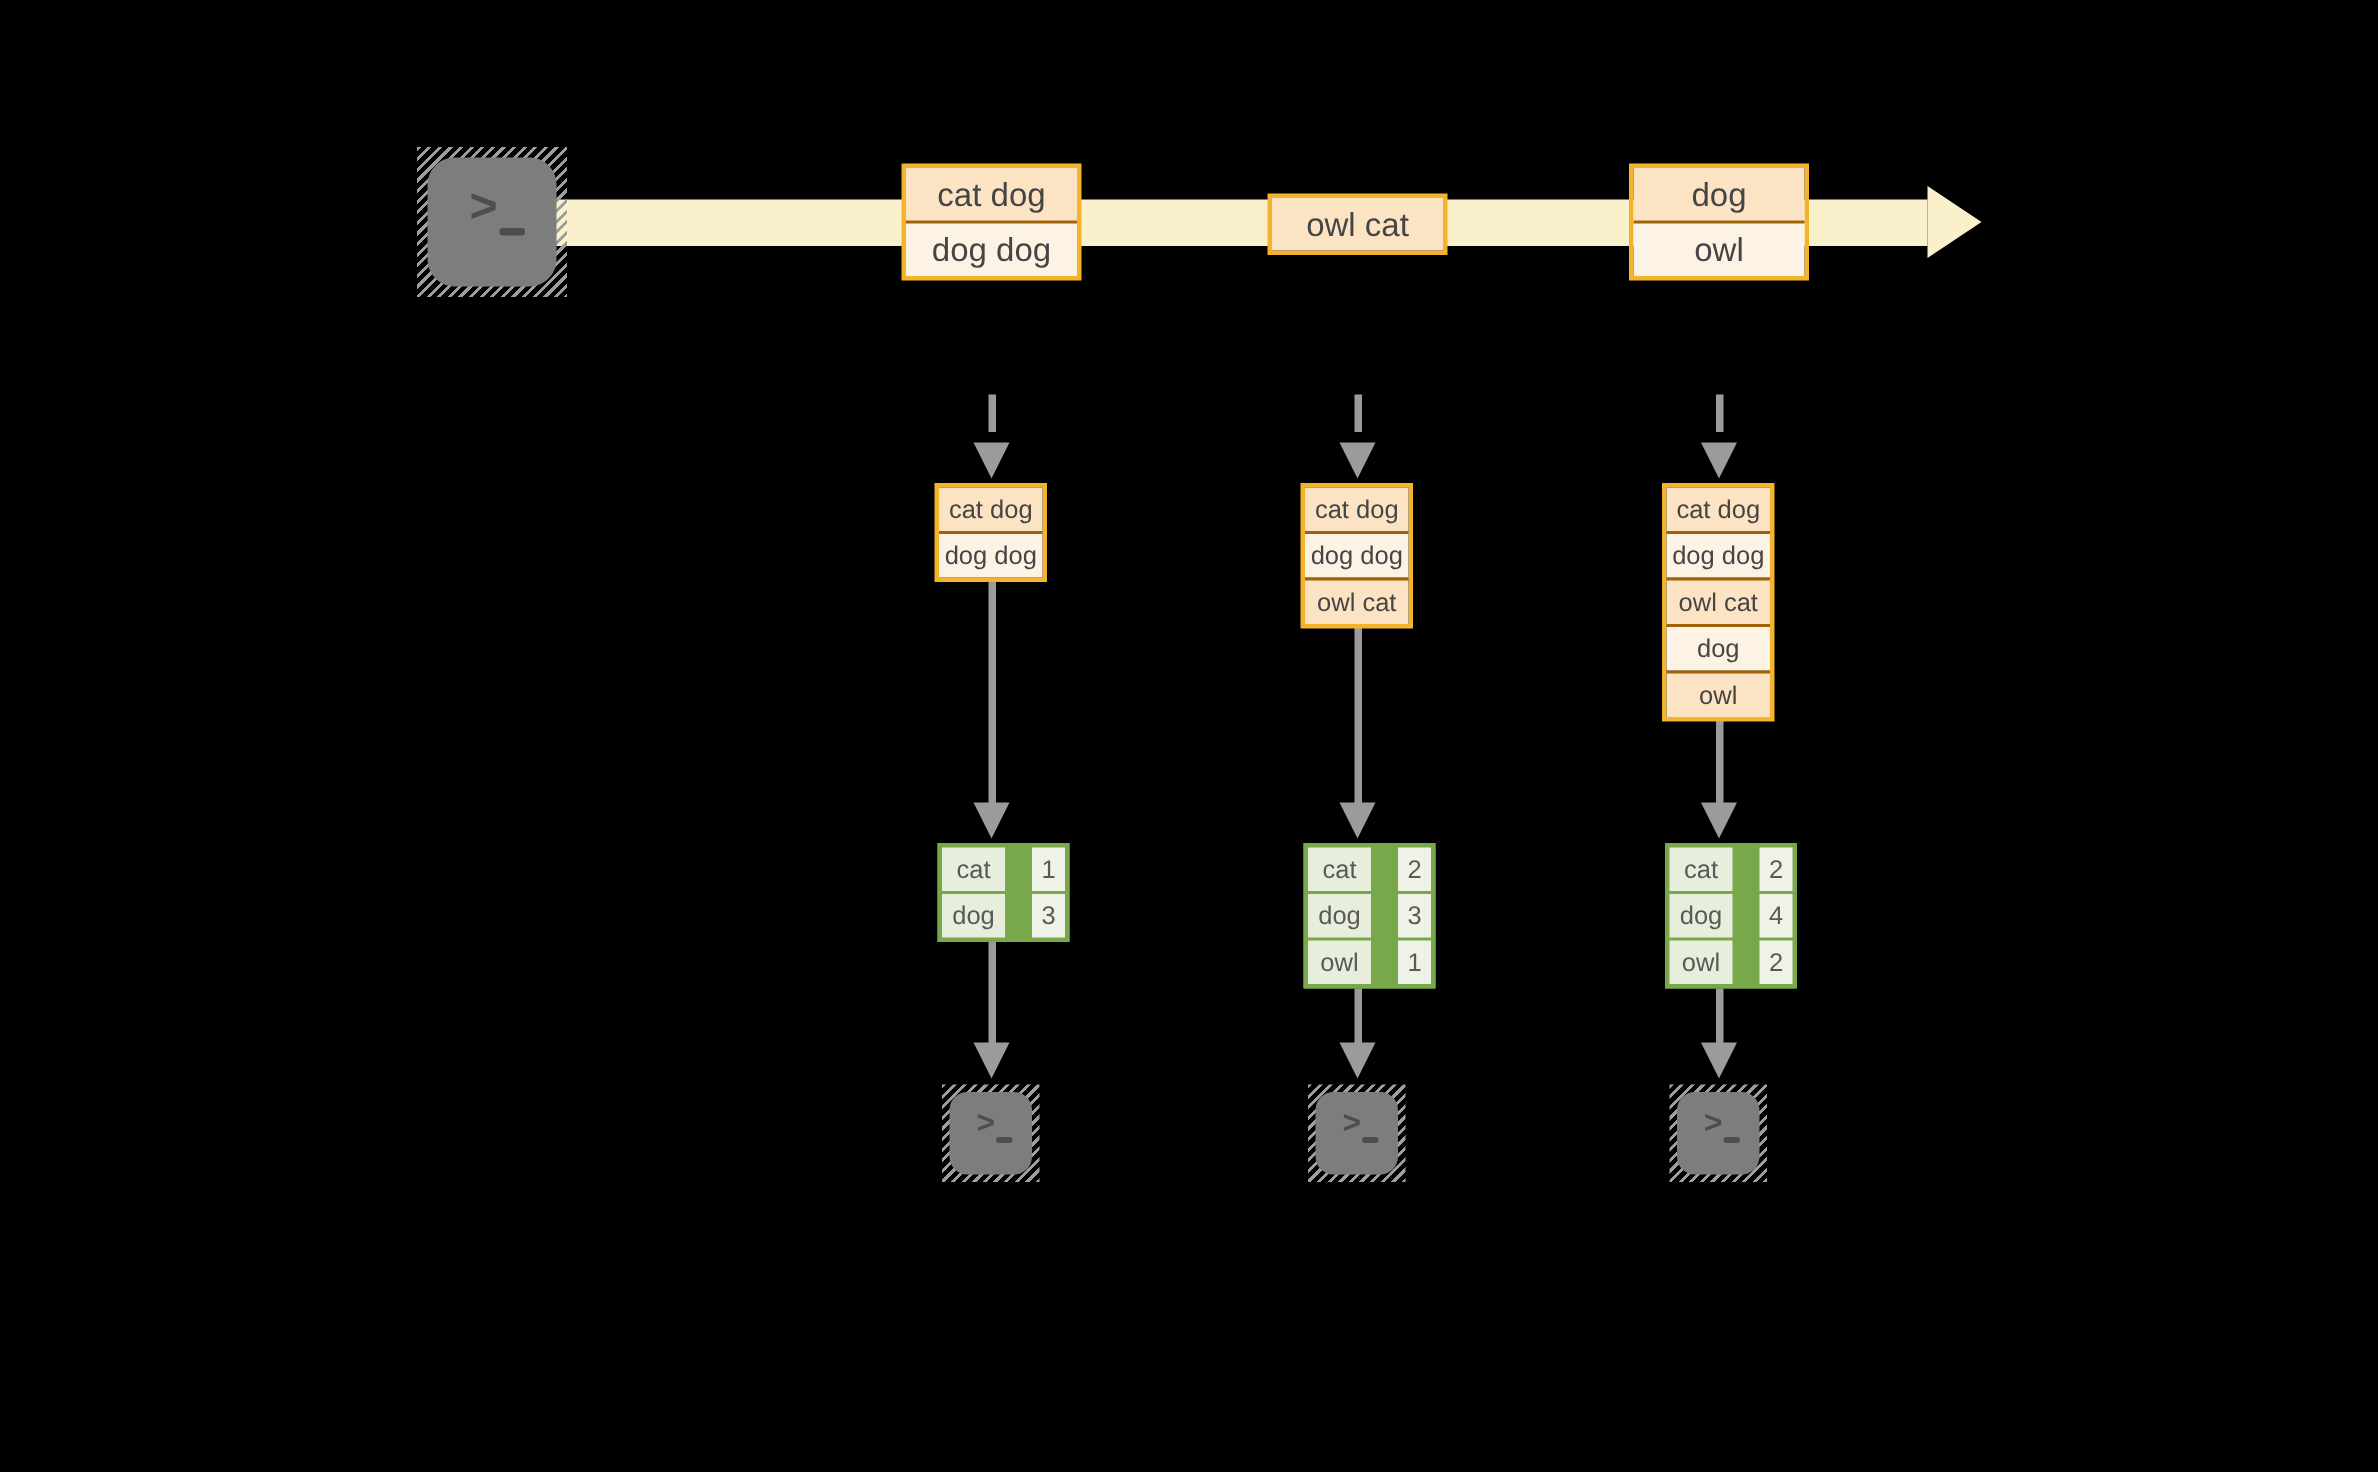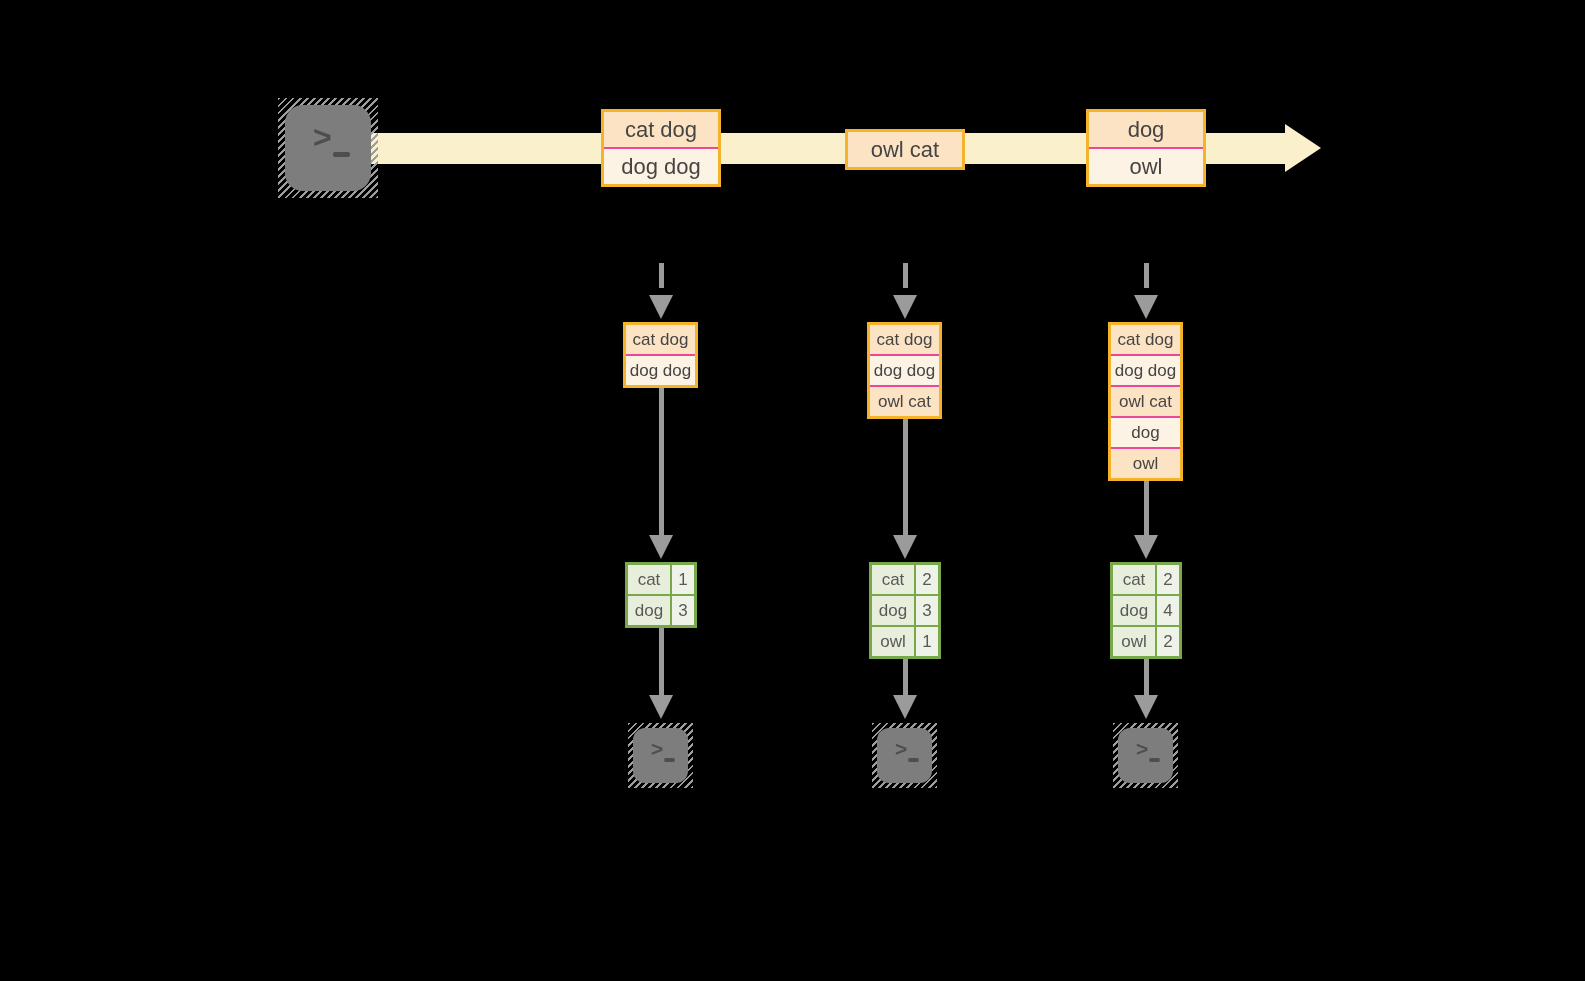--- a/index.html
+++ b/index.html
@@ -21,37 +21,37 @@
   .term-underscore{position:absolute;background:#4e4e4e;border-radius:2px;}
   .term-lg .term-underscore{left:48px;top:47px;width:17px;height:5px;}
   .term-sm .term-underscore{left:31px;top:30px;width:11px;height:4px;}
   
   .band{position:absolute;left:370px;top:133px;width:915px;height:31px;background:#fbf0cc;z-index:0;}
   .band-head{position:absolute;left:1285px;top:124px;width:0;height:0;z-index:0;
     border-top:24px solid transparent;border-bottom:24px solid transparent;border-left:36px solid #fbf0cc;}
   
   .obox{position:absolute;border:3px solid #f3b32a;z-index:3;}
   .orow{text-align:center;color:#454545;}
-  .orow + .orow{border-top:2px solid #ec4899;}
+  .orow + .orow{border-top:2px solid #a16207;}
   .peach{background:#fce3c4;}
   .cream{background:#fdf3e5;}
   .srow{width:114px;height:35px;line-height:35px;font-size:22px;}
   .brow{width:69px;height:29px;line-height:29px;font-size:17px;}
   
   .vline{position:absolute;width:5px;background:#9b9b9b;z-index:2;}
   .ahead{position:absolute;width:0;height:0;z-index:2;
     border-left:12px solid transparent;border-right:12px solid transparent;border-top:24px solid #9b9b9b;}
   
   .qband{position:absolute;left:695px;top:461px;width:424px;height:45px;background:#ffffff;z-index:1;
     text-align:center;}
   .qband span{font-size:31px;font-weight:300;color:#1d1d1d;line-height:45px;display:inline-block;
     padding-right:12px;letter-spacing:0.3px;}
   
   .gtable{position:absolute;border:3px solid #79a84b;background:#79a84b;z-index:3;}
-  .grow{display:flex;}
+  .grow{display:flex;gap:16px;}
   .grow + .grow{margin-top:2px;}
   .gcell{height:29px;line-height:29px;font-size:17px;color:#595959;text-align:center;}
   .gcell.word{width:42px;background:#e7eedb;margin-right:2px;}
   .gcell.num{width:22px;background:#eff3e7;}
 </style>
 </head>
 <body>
 
 <div class="canvas">
 

